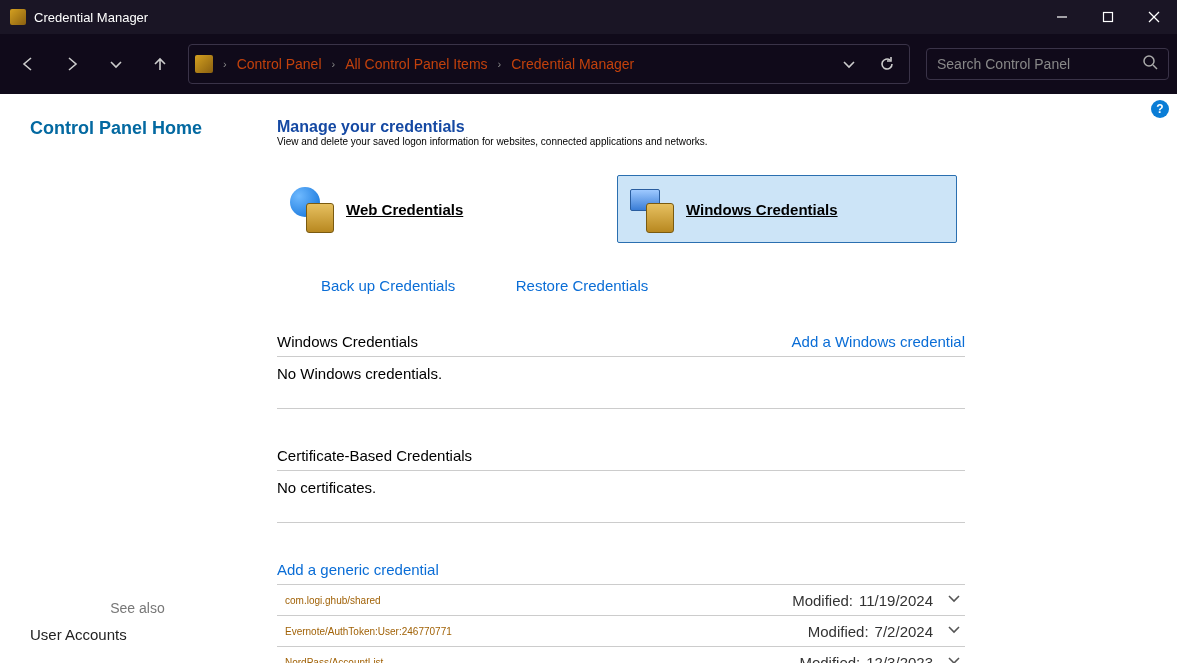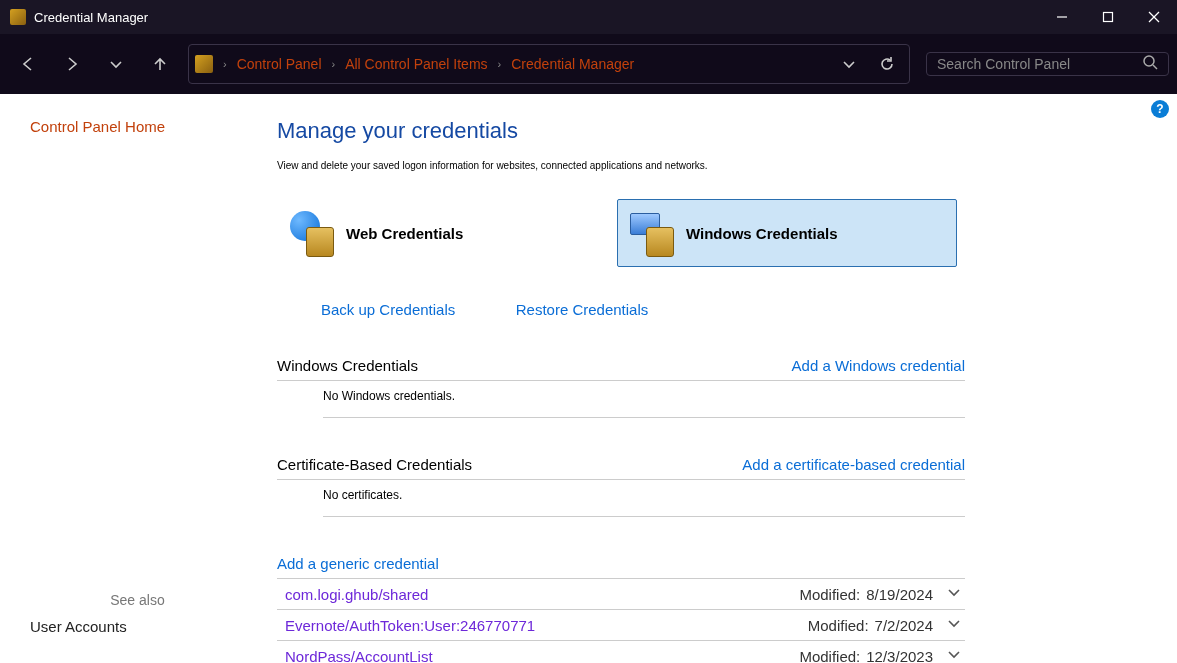--- a/index.html
+++ b/index.html
@@ -16,59 +16,59 @@
   
   .navbar { height: 60px; background: #100a1a; display:flex; align-items:center; padding:0 8px; gap:4px; }
   .nav-btn { width:40px; height:40px; display:flex; align-items:center; justify-content:center; }
   .nav-btn svg { stroke:#ccc; fill:none; }
   .addr { flex:0 0 722px; height:40px; border:1px solid #3a3348; border-radius:4px; display:flex; align-items:center; padding:0 6px; gap:6px; margin-left:4px;}
   .addr .cp-icon { width:18px; height:18px; background: linear-gradient(135deg,#d4a020,#8a6010); border-radius:2px; }
   .addr .crumb { color:#c2410c; font-size:14px; white-space:nowrap; }
   .addr .chev { color:#888; font-size:11px; padding:0 4px; }
   .addr-spacer { flex:1; }
   .addr .hist-btn, .addr .refresh-btn { width:32px; height:40px; display:flex; align-items:center; justify-content:center; }
-  .searchbox { flex:1; height:24px; border:1px solid #3a3348; border-radius:4px; display:flex; align-items:center; padding:0 10px; margin-left:12px; }
+  .searchbox { flex:1; height:32px; border:1px solid #3a3348; border-radius:4px; display:flex; align-items:center; padding:0 10px; margin-left:12px; }
   .searchbox input { flex:1; background:transparent; border:none; outline:none; color:#fff; font-size:14px; }
   .searchbox input::placeholder { color:#888; }
   .searchbox .sicon { color:#888; }
 
   
   .content { display:flex; height: calc(663px - 34px - 60px); position:relative; }
   .help-badge { position:absolute; top:6px; right:8px; width:18px; height:18px; border-radius:50%; background:#0a7dd6; color:#fff; font-size:12px; font-weight:bold; display:flex; align-items:center; justify-content:center; }
 
   .sidebar { width:245px; padding:24px 0 0 30px; display:flex; flex-direction:column; }
-  .sidebar a.home { color:#c2410c; font-size:15px; text-decoration:none; }
+  .sidebar a.home { color:#0369a1; font-size:18px; text-decoration:none;font-weight:bold; }
   .sidebar .spacer { flex:1; }
   .sidebar .seealso-h { color:#777; font-size:14px; margin-bottom:10px;text-align:center; }
-  .sidebar .seealso-link { color:#222; font-size:15px; text-decoration:none; margin-bottom:28px; display:block;}
+  .sidebar .seealso-link { color:#222; font-size:15px; text-decoration:none; margin-bottom:20px; display:block;}
 
   .main { flex:1; padding:24px 20px 0 32px; max-width:740px; }
-  .main h1 { color:#1549a3; font-size:22px; font-weight:400; margin-bottom:16px; }
+  .main h1 { color:#1549a3; font-size:16px; font-weight:700; }
   .main p.sub { font-size:10px; margin-bottom:28px; }
 
-  .cred-types { display:flex; gap:0; margin-bottom:34px; }
+  .cred-types { display:flex; gap:0; margin-bottom:34px;text-decoration:underline; }
   .cred-type { width:340px; height:68px; display:flex; align-items:center; padding:0 10px; gap:10px; border:1px solid transparent; border-radius:2px;}
   .cred-type.selected { background:#cce4f7; border:1px solid #2a6fb0; }
   .cred-type .ct-icon { width:48px; height:48px; position:relative; }
   .cred-type .ct-icon .globe { width:30px; height:30px; border-radius:50%; background:radial-gradient(circle at 30% 30%, #6eb9ff, #0a6dd6); position:absolute; top:2px; left:2px;}
   .cred-type .ct-icon .monitor { width:30px; height:22px; background:linear-gradient(#9ec9ff,#3a7dd6); border:1px solid #2a5d9f; border-radius:2px; position:absolute; top:4px; left:2px;}
   .cred-type .ct-icon .safe { width:28px; height:30px; background:linear-gradient(#e6c060,#b88820); border:1px solid #7a5a10; border-radius:3px; position:absolute; bottom:0; right:2px;}
   .cred-type .ct-label { font-size:15px; font-weight:700; }
 
   .actions-row a { color:#0a6dd6; font-size:15px; text-decoration:none; margin-right:12px;margin-left:44px; }
   .actions-row { margin-bottom:32px; }
 
   .section-head { display:flex; align-items:center; border-bottom:1px solid #ccc; padding:6px 0; margin-top:10px;}
   .section-head .sh-title { font-size:15px; flex:1; }
   .section-head .sh-add { color:#0a6dd6; font-size:15px; text-decoration:none; }
-  .section-empty { font-size:12px; padding:8px 0 14px 0; border-bottom:1px solid #ccc;margin-left:46px; }
+  .section-empty { font-size:15px; padding:8px 0 26px 0; border-bottom:1px solid #ccc; }
   .section-gap { height:22px; }
 
   .cred-row { display:flex; align-items:center; border-bottom:1px solid #ccc; padding:6px 4px 6px 8px; }
-  .cred-row .cr-name { color:#6d28d9; font-size:15px; flex:1; }
+  .cred-row .cr-name { color:#a16207; font-size:10px; flex:1; }
   .cred-row .cr-mod-label { font-size:15px; color:#333; margin-right:6px;}
   .cred-row .cr-date { font-size:15px; color:#333; margin-right:14px; }
   .cred-row .cr-chev { color:#555; }
 </style>
 </head>
 <body>
 
 <div class="titlebar">
   <div class="app-icon"></div>
   <div class="title">Credential Manager</div>
@@ -185,33 +185,32 @@
 
     <div class="section-head">
       <div class="sh-title">Windows Credentials</div>
       <a class="sh-add">Add a Windows credential</a>
     </div>
     <div class="section-empty">No Windows credentials.</div>
     <div class="section-gap"></div>
 
     <div class="section-head">
       <div class="sh-title">Certificate-Based Credentials</div>
-      <a class="sh-add">Add a certificate-based credential</a>
     </div>
     <div class="section-empty">No certificates.</div>
     <div class="section-gap"></div>
 
     <div class="section-head">
       <a class="sh-add">Add a generic credential</a>
     </div>
 
     <div class="cred-row">
       <div class="cr-name">com.logi.ghub/shared</div>
       <div class="cr-mod-label">Modified:</div>
-      <div class="cr-date">8/19/2024</div>
+      <div class="cr-date">11/19/2024</div>
       <div class="cr-chev"><svg width="14" height="14">
             <path d="M2 5 L7 10 L12 5" stroke="#555" stroke-width="1.6" fill="none"></path>
           </svg></div>
     </div>
     <div class="cred-row">
       <div class="cr-name">Evernote/AuthToken:User:246770771</div>
       <div class="cr-mod-label">Modified:</div>
       <div class="cr-date">7/2/2024</div>
       <div class="cr-chev"><svg width="14" height="14">
             <path d="M2 5 L7 10 L12 5" stroke="#555" stroke-width="1.6" fill="none"></path>

